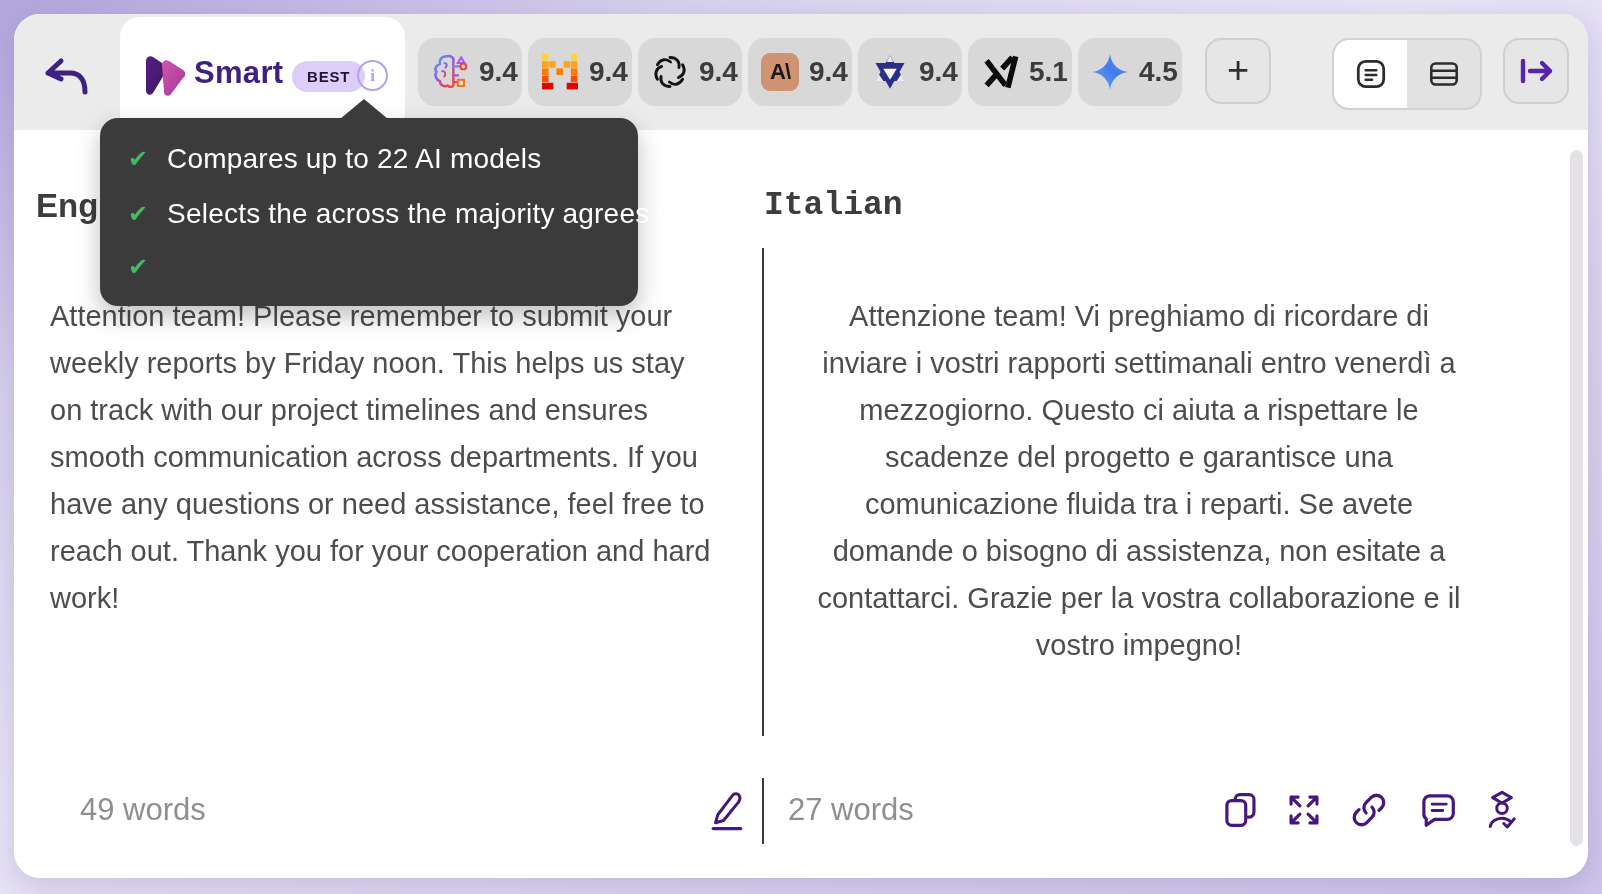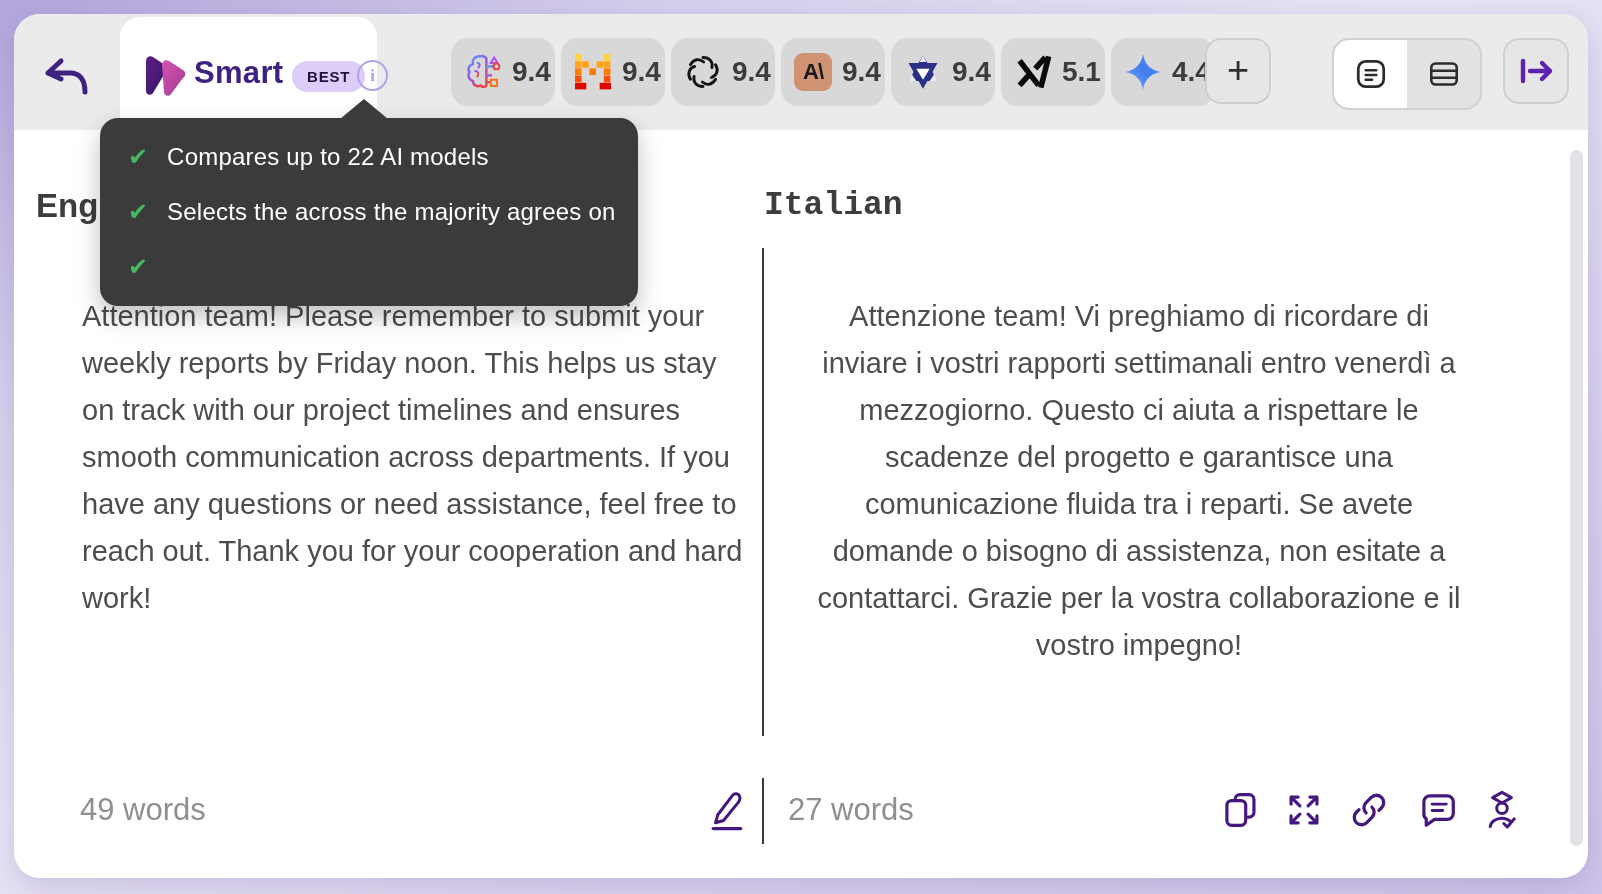--- a/index.html
+++ b/index.html
@@ -5,73 +5,73 @@
   html,body{margin:0;padding:0;width:1602px;height:894px;overflow:hidden;
     font-family:"Liberation Sans","DejaVu Sans",sans-serif;}
   .stage{position:absolute;inset:0;
     background:linear-gradient(150deg,#b3a6dc 0%,#d8d2ee 22%,#e9e5f6 45%,#dcd5f0 68%,#cfc5e9 100%);}
   .card{position:absolute;left:14px;top:14px;width:1574px;height:864px;background:#ffffff;
     border-radius:26px;box-shadow:0 8px 30px rgba(60,40,120,.18);overflow:hidden;}
   .toolbar{position:absolute;left:0;top:0;width:100%;height:116px;background:#ebebeb;}
 
   .back{position:absolute;left:26px;top:38px;width:50px;height:46px;background:none;border:none;cursor:pointer;padding:0;}
 
-  .smart-tab{position:absolute;left:106px;top:3px;width:257px;height:113px;background:#ffffff;
+  .smart-tab{position:absolute;left:106px;top:3px;width:285px;height:113px;background:#ffffff;
     border-radius:20px 20px 0 0;display:flex;align-items:center;z-index:5;cursor:pointer;text-align:right;}
   .logo{position:absolute;left:22px;top:36px;width:46px;height:44px;}
   .smart-label{position:absolute;left:74px;top:38px;font-size:31px;font-weight:800;color:#3e2180;letter-spacing:.3px;}
   .best-badge{position:absolute;left:172px;top:44px;background:#dccdf9;color:#221140;font-size:15px;font-weight:700;
     letter-spacing:.8px;padding:7px 15px;border-radius:999px;}
   .info{position:absolute;left:237px;top:43px;width:27px;height:27px;border:2.5px solid #b4a1e9;border-radius:50%;
     color:#b4a1e9;font-size:17px;font-weight:700;display:flex;align-items:center;justify-content:center;
     font-family:"Liberation Serif",serif;cursor:pointer;}
 
   .mtab{position:absolute;top:24px;width:104px;height:68px;background:#d9d8d8;border-radius:17px;
-    display:flex;align-items:center;overflow:hidden;cursor:pointer;margin-left:33px;}
+    display:flex;align-items:center;overflow:hidden;cursor:pointer;}
   .mico{width:38px;height:38px;margin-left:13px;flex:0 0 auto;display:flex;align-items:center;justify-content:center;}
   .mscore{margin-left:10px;font-size:28px;font-weight:600;color:#3c3c3c;white-space:nowrap;}
   .anth{background:#cf9273;border-radius:9px;font-weight:700;color:#19191b;font-size:22px;}
   .anth i{font-style:normal;letter-spacing:-1px;}
 
   .add-btn{position:absolute;left:1191px;top:24px;width:66px;height:66px;border-radius:16px;
     border:2px solid #cfcfcf;background:#e7e6e6;font-size:38px;font-weight:400;color:#2e2e2e;cursor:pointer;
     display:flex;align-items:center;justify-content:center;line-height:0;padding-bottom:4px;}
 
   .view-toggle{position:absolute;left:1318px;top:24px;width:146px;height:68px;border:2px solid #d2d2d2;
     border-radius:17px;background:#e3e2e2;display:flex;overflow:hidden;}
   .vt-btn{flex:1;border:none;background:transparent;display:flex;align-items:center;justify-content:center;cursor:pointer;}
   .vt-btn.active{background:#ffffff;border-radius:15px 0 0 15px;}
 
   .export-btn{position:absolute;left:1489px;top:24px;width:66px;height:66px;border-radius:16px;
     border:2px solid #cfcfcf;background:#e7e6e6;cursor:pointer;display:flex;align-items:center;justify-content:center;}
 
   .col-title{position:absolute;top:146px;font-size:33px;font-weight:800;color:#3d3d3d;}
   #title-src{left:22px;} #title-tgt{left:750px;font-family:Liberation Mono, monospace;}
   .para{position:absolute;top:250px;width:672px;font-size:29px;line-height:47px;color:#4d4d4d;}
-  #para-src{left:36px;margin-left:32px;} #para-tgt{left:789px;text-align:center;}
+  #para-src{left:36px;} #para-tgt{left:789px;text-align:center;}
 
   .divider-main{position:absolute;left:748px;top:234px;width:2px;height:488px;background:#3a3a3a;}
   .divider-bot{position:absolute;left:748px;top:764px;width:2px;height:66px;background:#3a3a3a;}
 
   .wcount{position:absolute;top:778px;font-size:31px;color:#8f8f8f;}
   #wc-src{left:22px;margin-left:44px;} #wc-tgt{left:774px;}
 
   .edit-btn{position:absolute;left:690px;top:772px;width:46px;height:46px;background:none;border:none;padding:0;cursor:pointer;}
   .act-btn{position:absolute;top:776px;width:40px;height:40px;background:none;border:none;padding:0;cursor:pointer;}
 
   .scrollbar{position:absolute;left:1556px;top:136px;width:13px;height:696px;background:#e4e2e6;border-radius:7px;}
 
   .tooltip{position:absolute;left:86px;top:104px;width:538px;height:188px;background:#3b3b3b;border-radius:18px;
     z-index:60;box-shadow:0 10px 24px rgba(0,0,0,.25);padding:25px 28px;box-sizing:border-box;
     display:flex;flex-direction:column;justify-content:space-between;}
   .tooltip .arrow{position:absolute;left:240px;top:-19px;width:0;height:0;
     border-left:24px solid transparent;border-right:24px solid transparent;border-bottom:20px solid #3b3b3b;}
   .tip-row{display:flex;align-items:center;gap:19px;white-space:nowrap;}
   .tip-check{color:#44b95e;font-size:24px;flex:0 0 auto;}
-  .tip-text{color:#ffffff;font-size:24px;letter-spacing:.2px;}
+  .tip-text{color:#ffffff;font-size:28px;letter-spacing:.2px;}
 </style>
 </head>
 <body>
 
 <div class="stage">
   <div class="card">
 
     <div class="toolbar">
 
       <button class="back">
@@ -195,21 +195,21 @@
             <defs>
                 <linearGradient id="gem" x1="0" y1="1" x2="1" y2="0">
               <stop offset="0" stop-color="#7aa8f7"></stop>
                   <stop offset=".55" stop-color="#3f7ced"></stop>
                   <stop offset="1" stop-color="#6f86f2"></stop>
             </linearGradient>
               </defs>
             <path d="M17 1 C18.2 10 24 15.8 33 17 C24 18.2 18.2 24 17 33 C15.8 24 10 18.2 1 17 C10 15.8 15.8 10 17 1 Z" fill="url(#gem)"></path>
           </svg>
         </span>
-        <span class="mscore">4.4</span>
+        <span class="mscore">4.5</span>
       </div>
 
       <button class="add-btn">+</button>
 
       <div class="view-toggle">
         <button class="vt-btn active">
           <svg width="36" height="36" viewBox="0 0 34 34" fill="none">
             <rect x="5" y="5" width="24" height="24" rx="7" stroke="#2c2c2c" stroke-width="2.6"></rect>
             <path d="M12 13.5 H22 M12 18 H22 M12 22.5 H18" stroke="#2c2c2c" stroke-width="2.4" stroke-linecap="round"></path>
           </svg>

